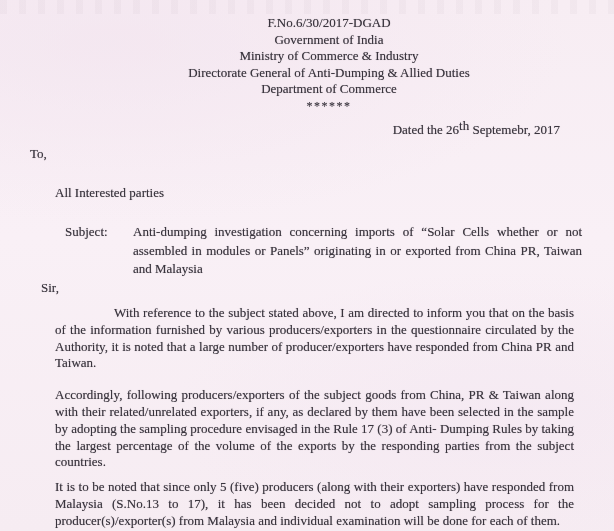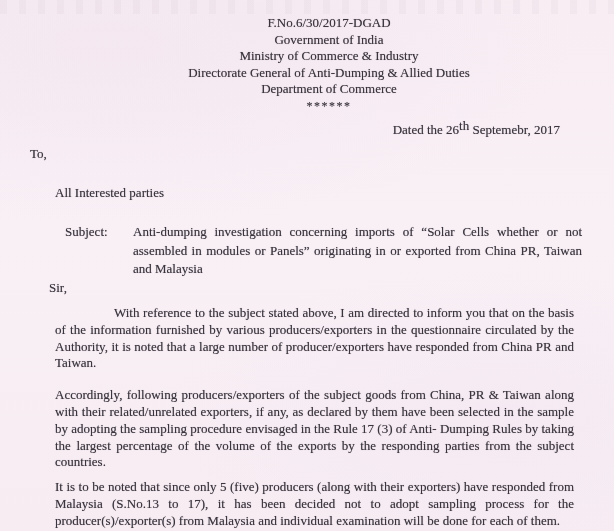--- a/index.html
+++ b/index.html
@@ -48,21 +48,21 @@
     position: absolute;
     top: 223px; left: 65px;
     width: 517px;
     display: flex;
     align-items: flex-start;
     line-height: 18.5px;
   }
   .subject-label { flex: 0 0 68px; }
   .subject-text  { flex: 1; text-align: justify; }
 
-  .salutation { position: absolute; top: 280px; left: 49px; }
+  .salutation { position: absolute; top: 280px; left: 41px; }
 
   .body-block {
     position: absolute;
     top: 297px; left: 47px;
     width: 535px;
     line-height: 16.8px;
   }
   .para { margin: 8px; text-align: justify; }
   .para.indent-first { text-indent: 59px; }
   .para.gap-lg { margin-bottom: 15px; }

